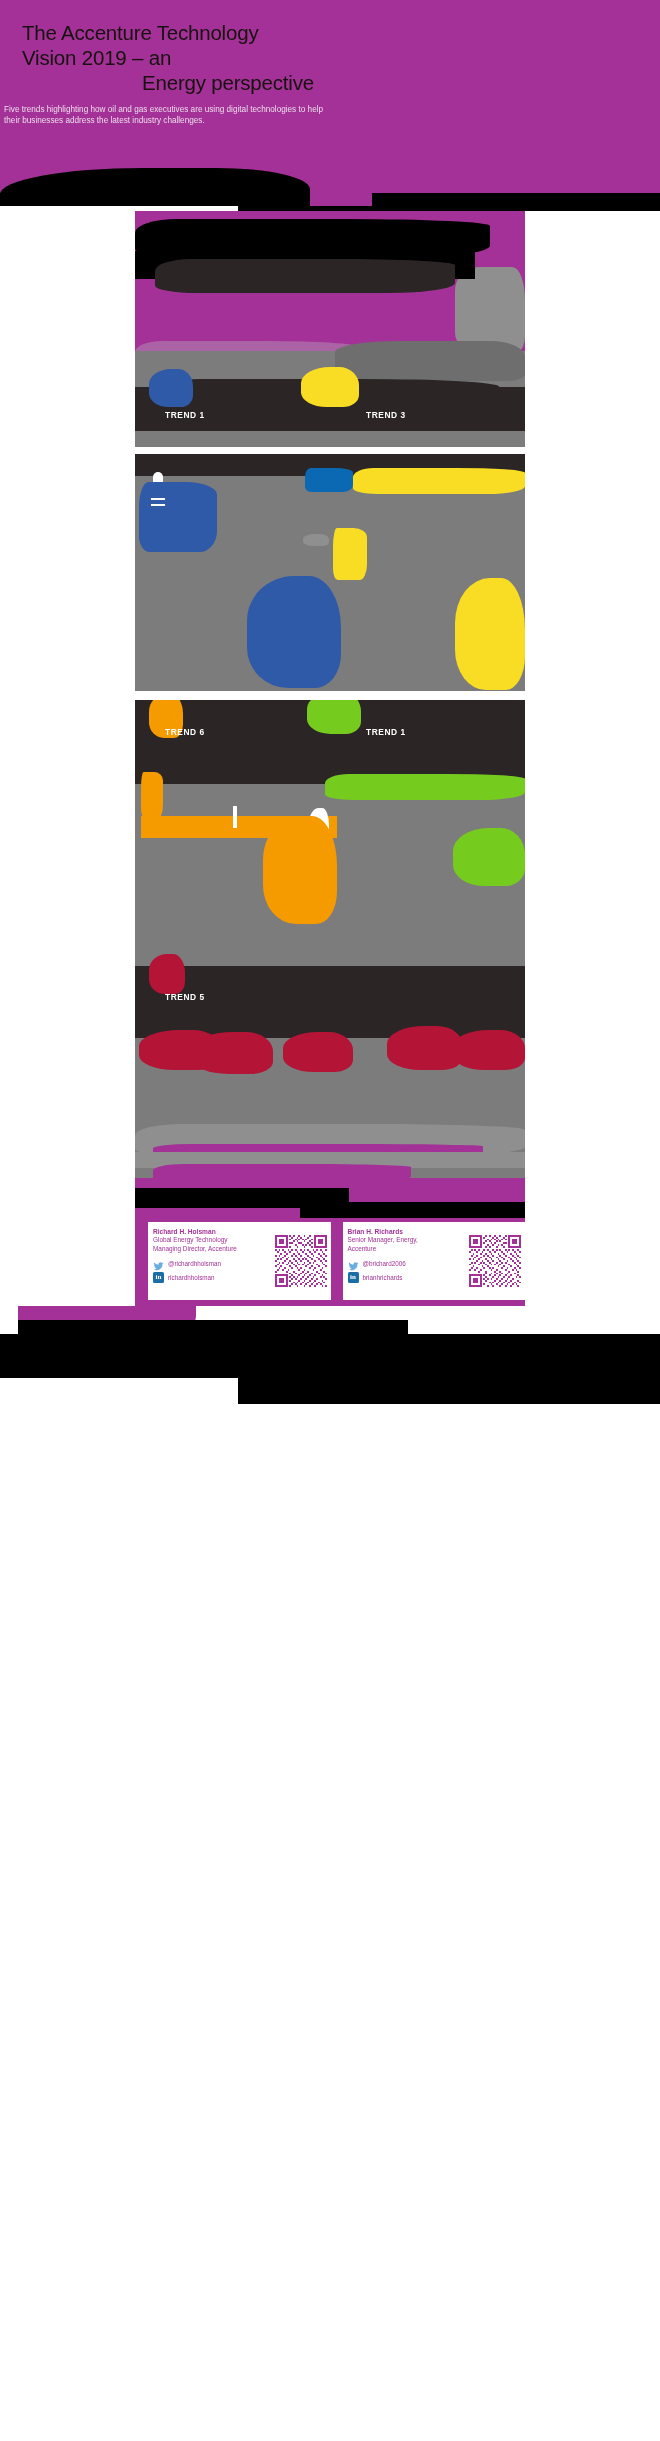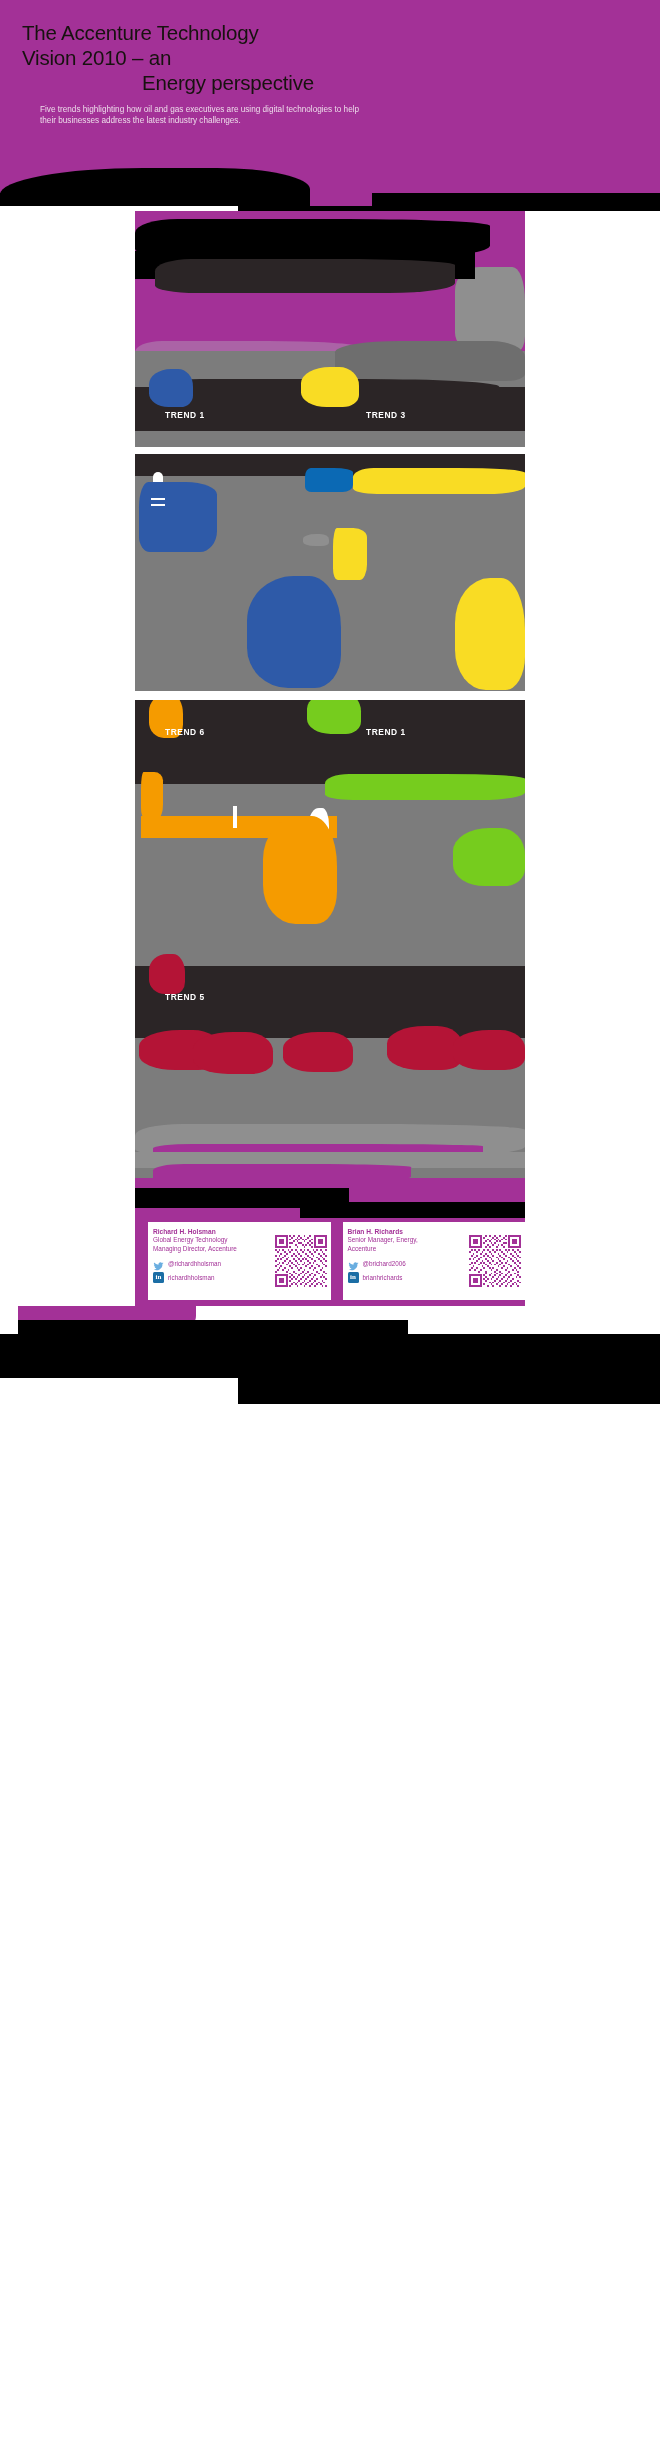--- a/index.html
+++ b/index.html
@@ -29,21 +29,21 @@
     font-size: 20.5px;
     line-height: 25px;
     font-weight: 400;
     color: #17120f;
     letter-spacing: -0.2px;
   }
   .header-title .l2 { padding-left: 0; }
   .header-title .l3 { padding-left: 12px; text-align: center; }
   .header-sub {
     position: absolute;
-    left: 40px;
+    left: 4px;
     top: 104px;
     width: 330px;
     font-size: 8.2px;
     line-height: 11.4px;
     color: #eddcea;
   }
   
   .hdr-redact-a {
     position: absolute;
     left: 0; top: 168px;
@@ -232,21 +232,21 @@
     position: absolute; left: 238px; top: 72px;
     width: 422px; height: 26px; background: #000;
   }
 </style>
 </head>
 <body>
 
 <div class="header">
   <div class="header-title">
     <div class="l1">The Accenture Technology</div>
-    <div class="l2">Vision 2010 – an</div>
+    <div class="l2">Vision 2019 – an</div>
     <div class="l3">Energy perspective</div>
   </div>
   <div class="header-sub">Five trends highlighting how oil and gas executives are using digital technologies to help their businesses address the latest industry challenges.</div>
 
   <div class="hdr-redact-a"></div>
   <div class="hdr-redact-b"></div>
   <div class="hdr-redact-c"></div>
   <div class="hdr-white-gap"></div>
   <div class="hdr-black-tail"></div>
 </div>

